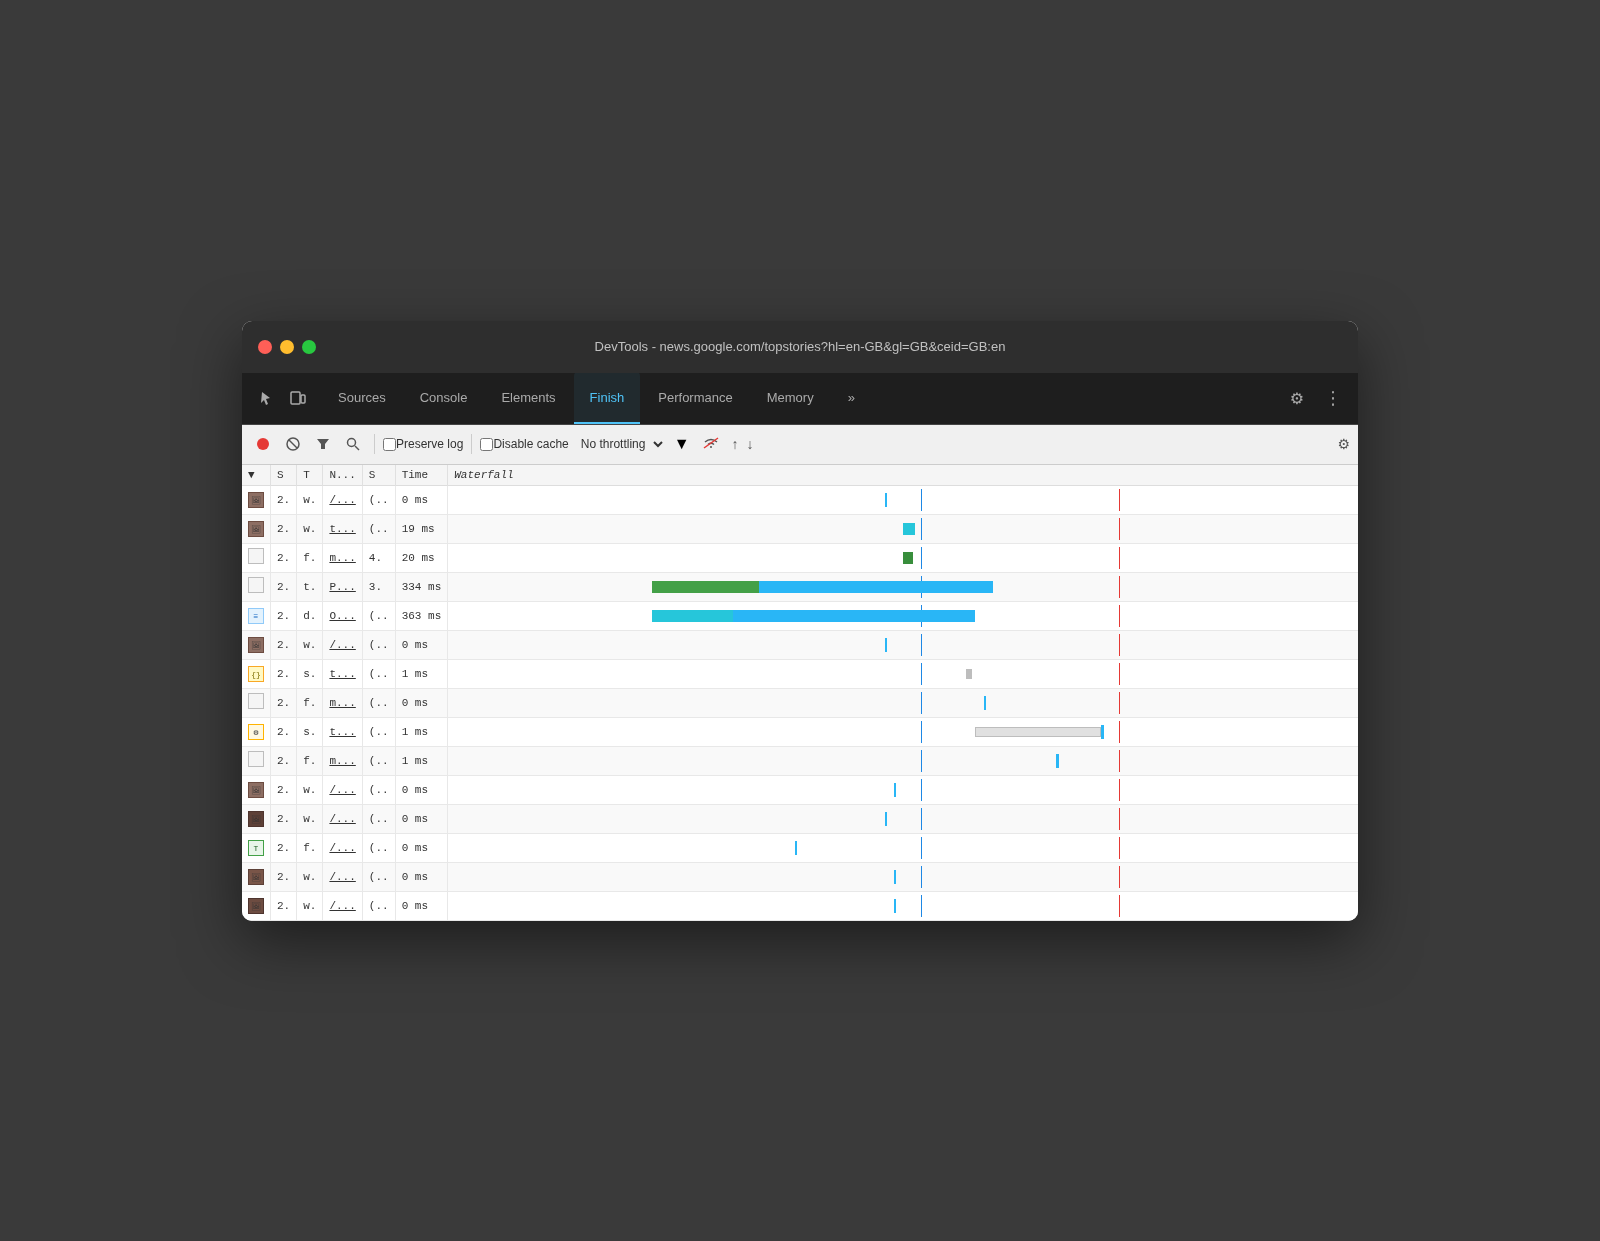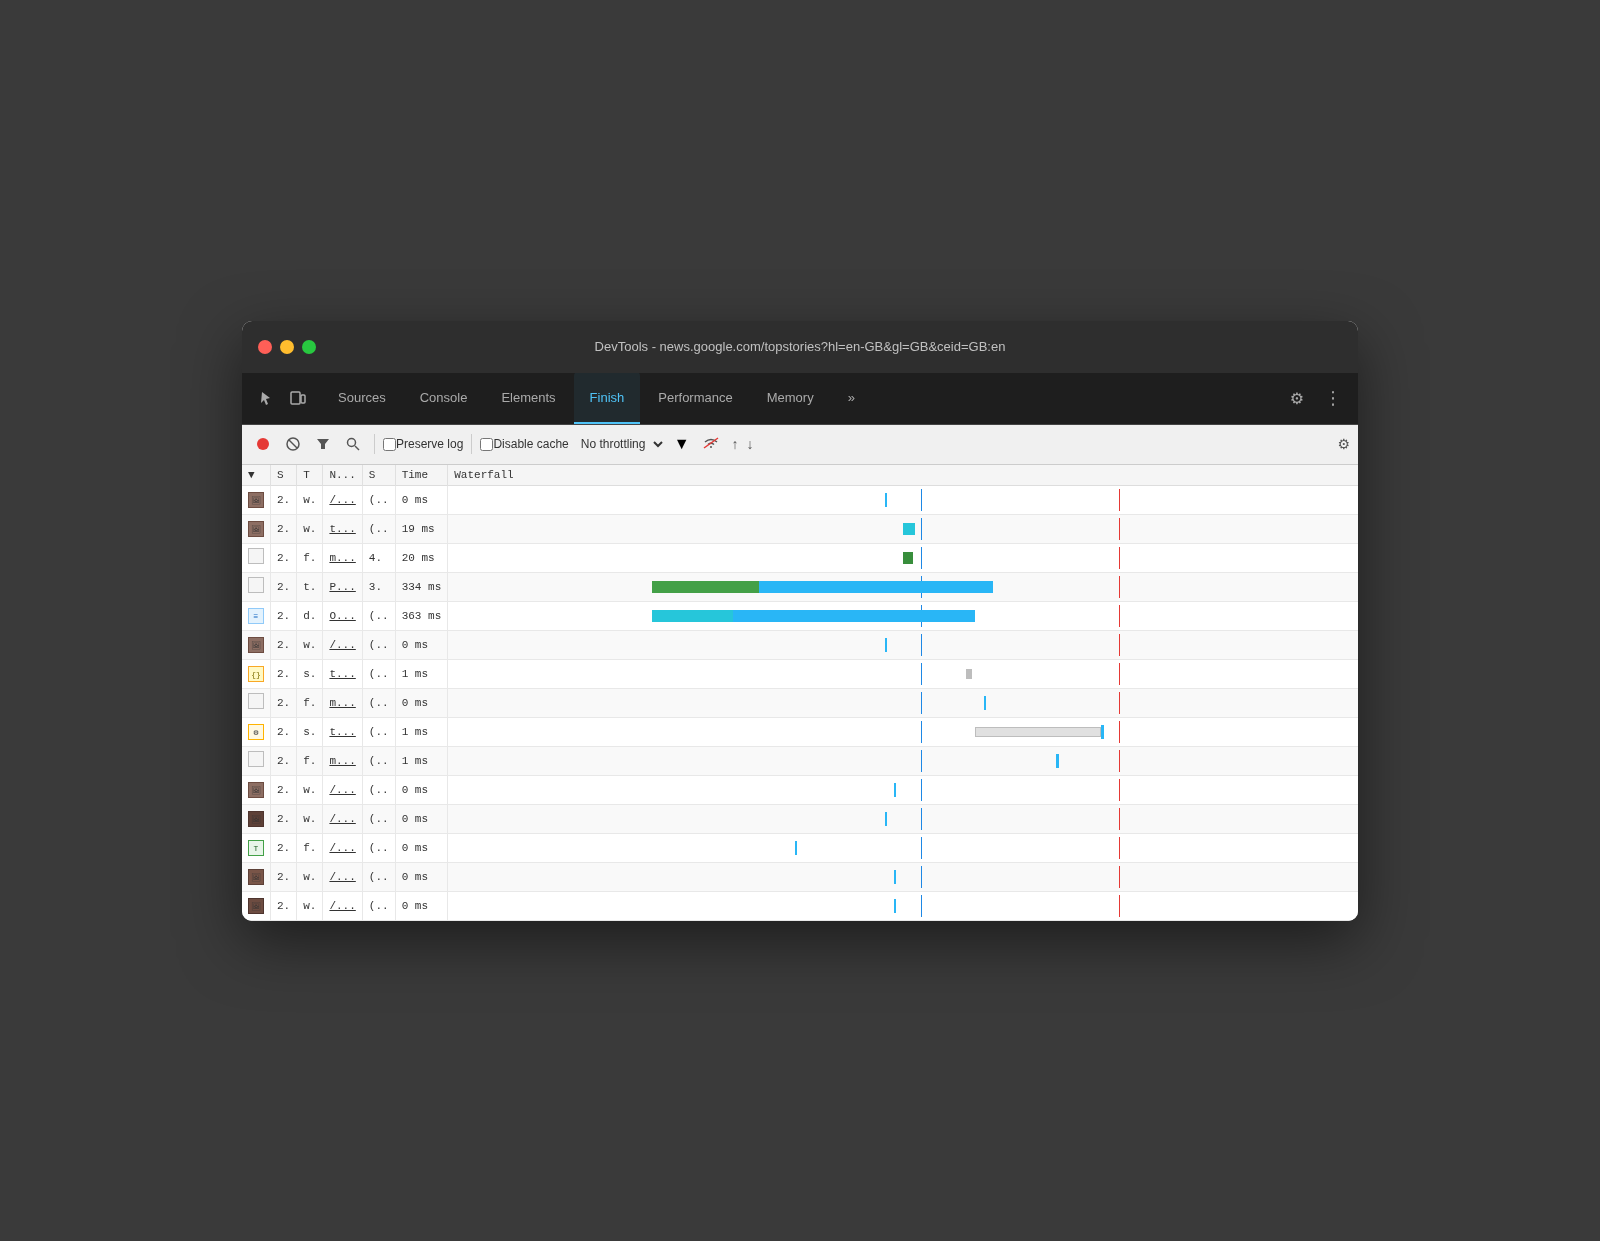--- a/index.html
+++ b/index.html
@@ -172,20 +172,21 @@
       padding: 4px 6px;
       font-weight: 500;
       color: #333;
       font-size: 11px;
       border-right: 1px solid #e0e0e0;
       white-space: nowrap;
       cursor: pointer;
     }
     .network-table thead th:last-child {
       border-right: none;
+      font-style: italic;
     }
     .network-table tbody tr {
       border-bottom: 1px solid #e8e8e8;
     }
     .network-table tbody tr:nth-child(even) {
       background: #f9f9f9;
     }
     .network-table tbody tr:nth-child(odd) {
       background: #ffffff;
     }

